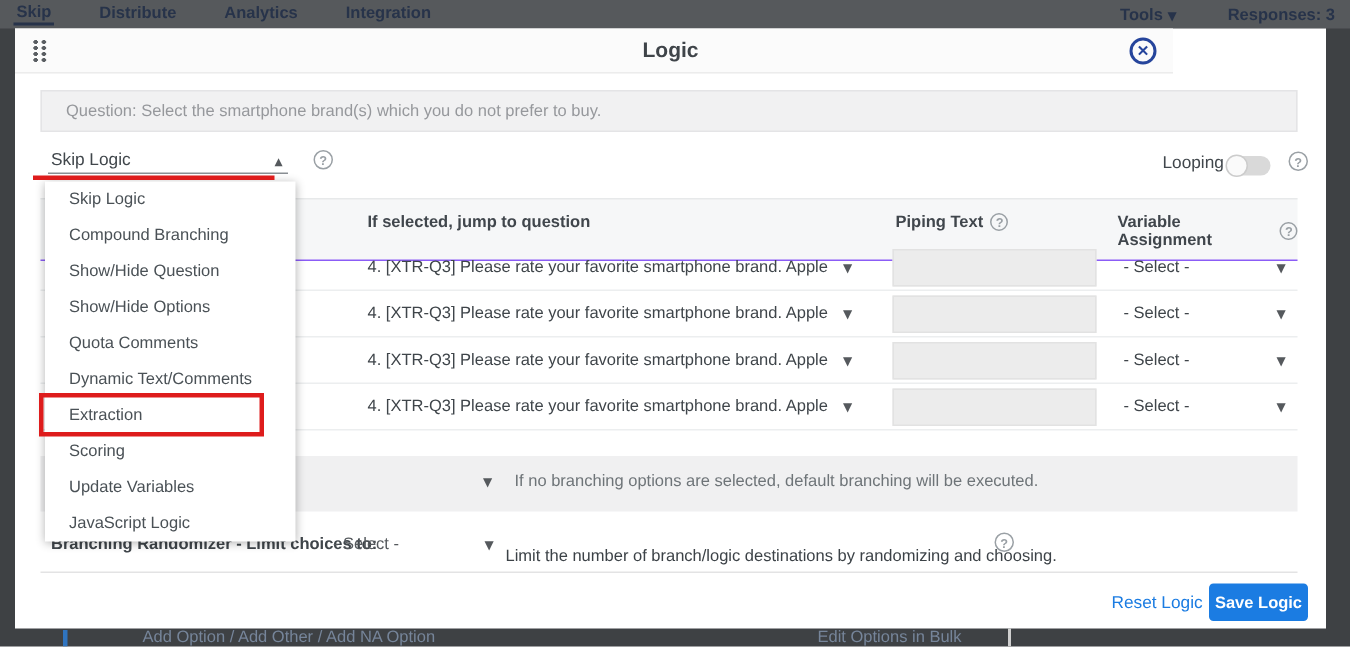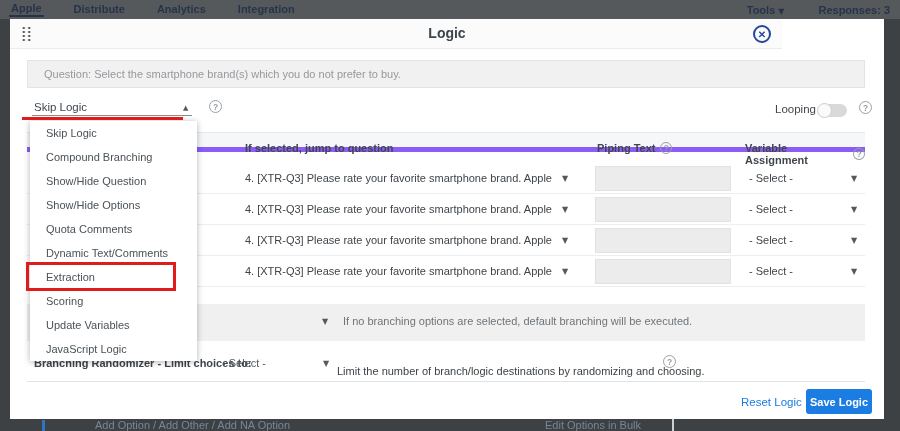--- a/index.html
+++ b/index.html
@@ -44,22 +44,22 @@
   .lt-help { position:absolute; left:199px; top:81px; }
 
   .looping-label { position:absolute; left:765px; top:84px; font-size:11.5px; color:#41474c; }
   .toggle { position:absolute; left:808px; top:85px; width:29px; height:13px; background:#d9d9d9;
             border-radius:7px; cursor:pointer; }
   .toggle .knob { position:absolute; left:-1px; top:-1px; width:15px; height:15px; border-radius:50%;
                   background:#fafafa; border:1px solid #cccccc; }
   .looping-help { position:absolute; left:849px; top:82px; }
 
   
-  .thead { position:absolute; left:17px; top:113px; width:838px; height:20px; background:#f6f7f8;
-           border-top:1px solid #e7e9ea; border-bottom:5px solid #8b5cf6; }
+  .thead { position:absolute; left:17px; top:113px; width:838px; height:42px; background:#f6f7f8;
+           border-top:1px solid #e7e9ea; border-bottom:1px solid #8b5cf6; }
   .th { position:absolute; font-size:11px; font-weight:700; color:#40464c; top:9px; }
   .th-jump { left:218px; }
   .th-piping { left:570px; display:flex; align-items:center; gap:5px; }
   .th-var { left:718px; display:flex; align-items:center; gap:5px; }
   .th .help { width:12px; height:12px; }
 
   .t-row { position:absolute; left:17px; width:838px; height:31px; border-bottom:1px solid #eceeef; }
   .t-row .jump { position:absolute; left:218px; top:9px; font-size:11px; color:#3f454a;
                  white-space:nowrap; cursor:pointer; }
   .t-row .jump-caret { position:absolute; left:535px; top:11px; font-size:8px; color:#55595d; }
@@ -103,21 +103,21 @@
   .bg-vline { position:absolute; left:672px; top:419px; width:2px; height:12px; background:#cfcfcf; }
 
   .caret-glyph { font-family:"DejaVu Sans", sans-serif; }
 </style>
 </head>
 <body>
 
 <div id="app">
 
   <div class="topbar">
-    <div class="tab active">Apple</div>
+    <div class="tab active">Skip</div>
     <div class="tab">Distribute</div>
     <div class="tab">Analytics</div>
     <div class="tab">Integration</div>
     <div class="right">
       <div class="tools"><span>Tools</span> <span class="caret caret-glyph">▼</span></div>
       <div class="responses">Responses: 3</div>
     </div>
   </div>
 
   <div class="modal">

